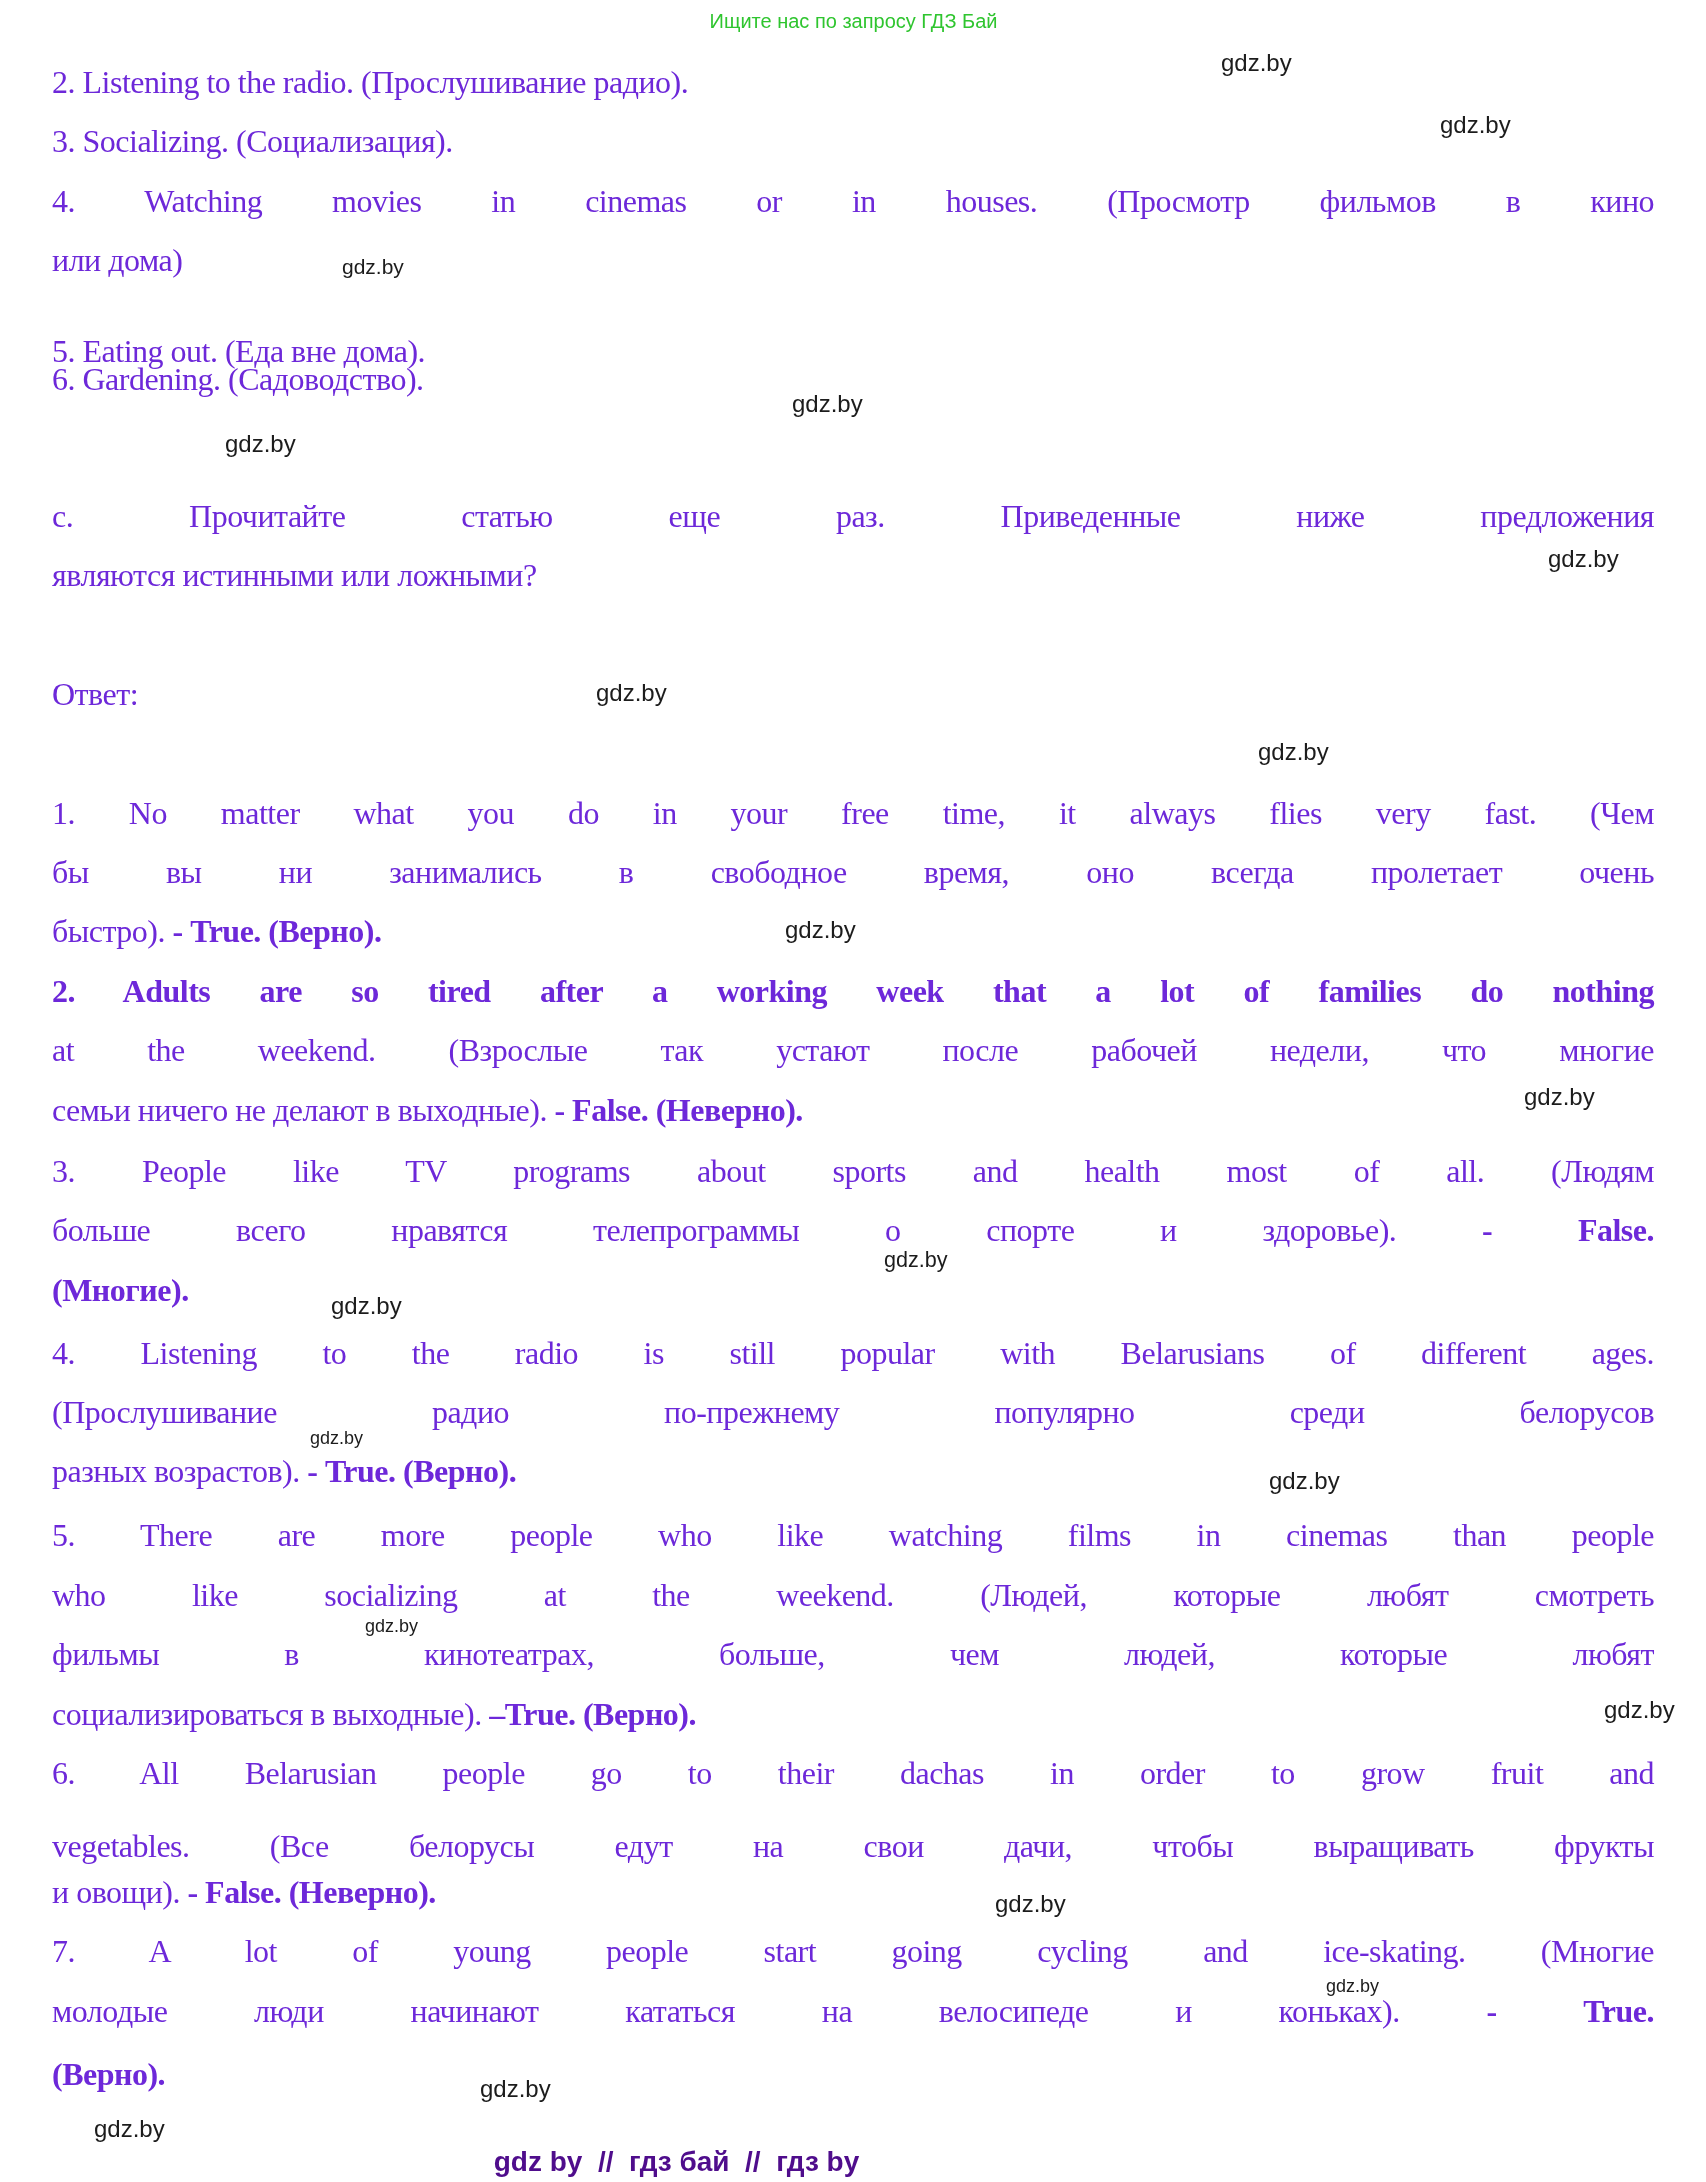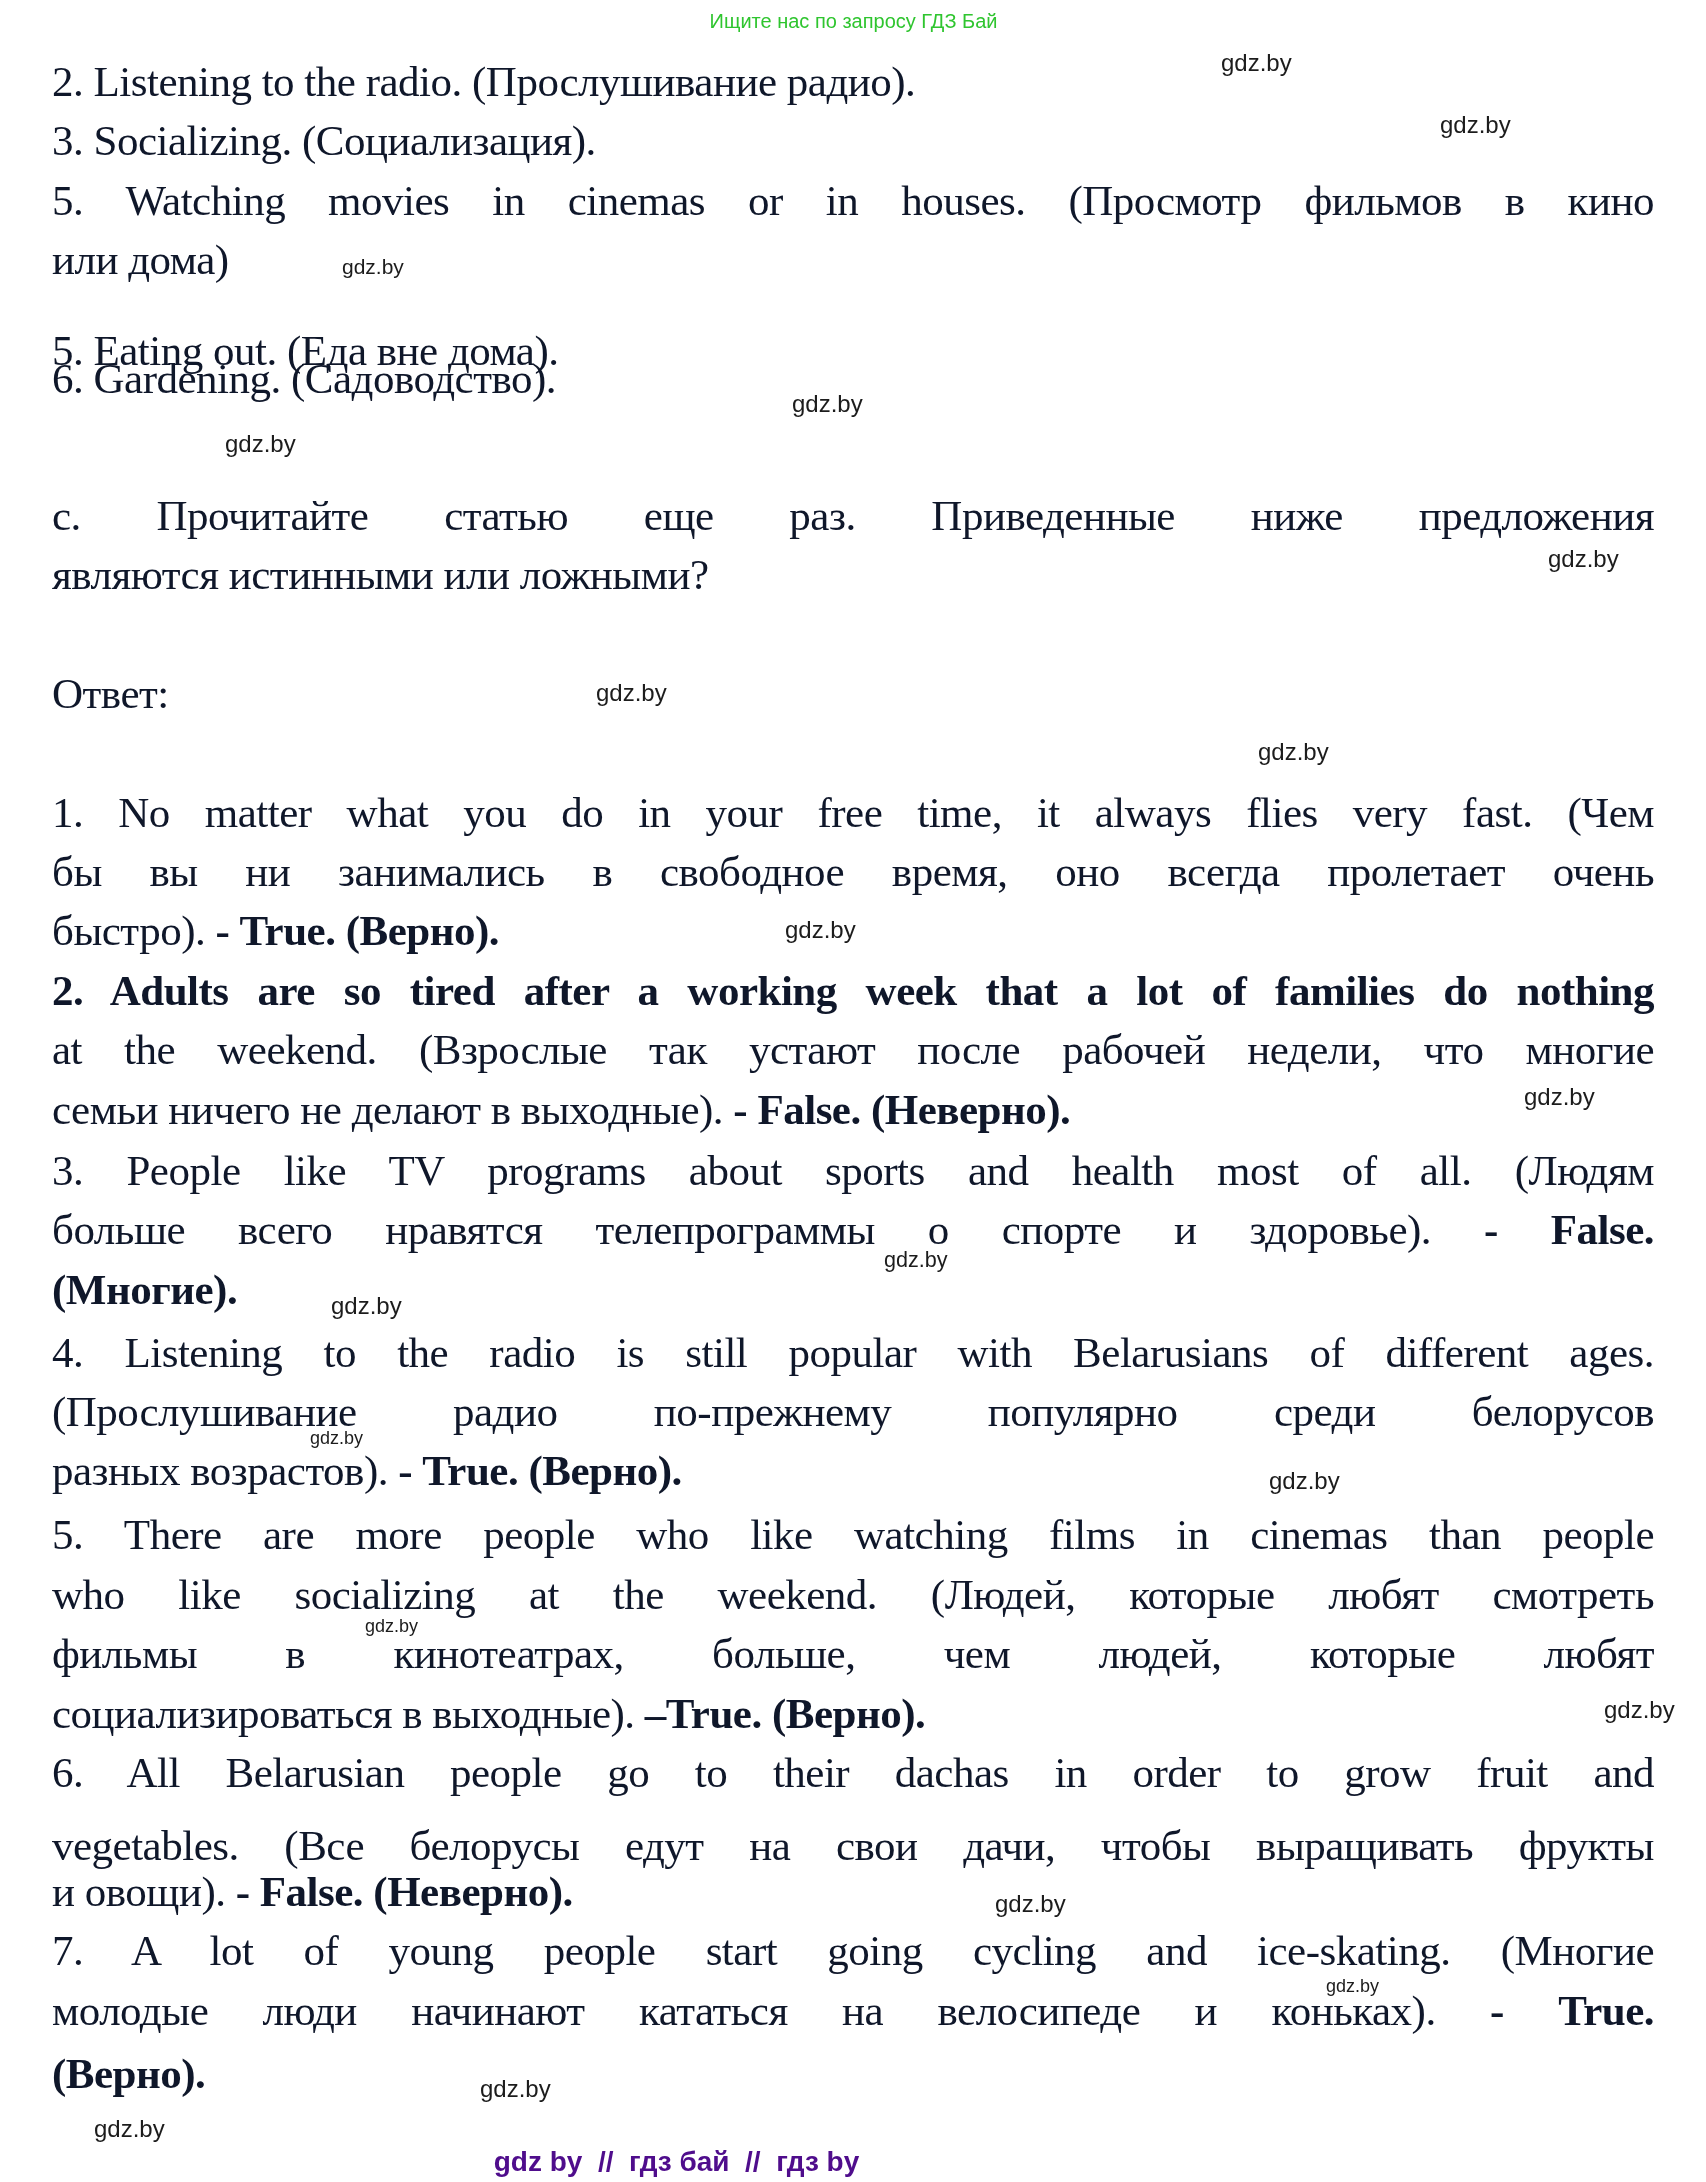--- a/index.html
+++ b/index.html
@@ -12,22 +12,22 @@
   }
   .page{position:absolute;inset:0;}
   .promo-header{
     position:absolute;top:4.5px;left:0;width:1707px;
     text-align:center;
     font-family:"Liberation Sans",sans-serif;
     font-size:20px;line-height:32px;
   }
   .line{
     position:absolute;left:52px;width:1602px;
-    font-size:43px;line-height:50px;
-    color:#0f172a;
+    font-size:32px;line-height:50px;
+    color:#6d28d9;
     letter-spacing:-0.5px;
   }
   .line.left{white-space:nowrap;text-align:left;}
   .line.just{text-align:justify;text-align-last:justify;}
   .line b{font-weight:bold;}
   .wm{
     position:absolute;
     font-family:"Liberation Sans",sans-serif;
     line-height:1;
     white-space:nowrap;
@@ -43,21 +43,21 @@
 </style>
 </head>
 <body>
 
 <div class="page">
   <div class="promo-header" style="color: rgb(47, 197, 47);">Ищите нас по запросу ГДЗ Бай</div>
 
   <div id="text-lines">
       <div class="line left" style="top: 57px;"><span>2. Listening to the radio. (Прослушивание радио).</span></div>
       <div class="line left" style="top: 116px;"><span>3. Socializing. (Социализация).</span></div>
-      <div class="line just" style="top: 176px;"><span>5. Watching movies in cinemas or in houses. (Просмотр фильмов в кино</span></div>
+      <div class="line just" style="top: 176px;"><span>4. Watching movies in cinemas or in houses. (Просмотр фильмов в кино</span></div>
       <div class="line left" style="top: 235px;"><span>или дома)</span></div>
       <div class="line left" style="top: 294px; margin-top: 32px;"><span>5. Eating out. (Еда вне дома).</span></div>
       <div class="line left" style="top: 354px;"><span>6. Gardening. (Садоводство).</span></div>
       <div class="line just" style="top: 491px;"><span>c. Прочитайте статью еще раз. Приведенные ниже предложения</span></div>
       <div class="line left" style="top: 550px;"><span>являются истинными или ложными?</span></div>
       <div class="line left" style="top: 669px;"><span>Ответ:</span></div>
       <div class="line just" style="top: 788px;"><span>1. No matter what you do in your free time, it always flies very fast. (Чем</span></div>
       <div class="line just" style="top: 847px;"><span>бы вы ни занимались в свободное время, оно всегда пролетает очень</span></div>
       <div class="line left" style="top: 906px;"><span>быстро). </span><b>- True. (Верно).</b></div>
       <div class="line just" style="top: 966px; font-weight: bold;"><span>2. Adults are so tired after a working week that a lot of families do nothing</span></div>

